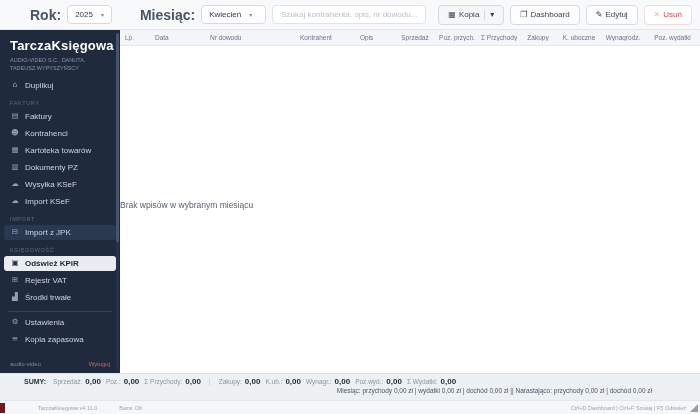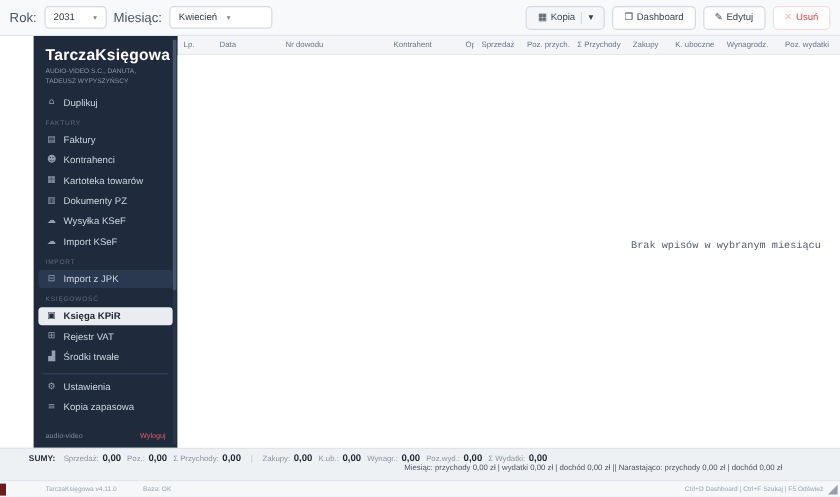--- a/index.html
+++ b/index.html
@@ -4,42 +4,42 @@
 <style>
   * { margin:0; padding:0; box-sizing:border-box; }
   html,body { background:#cfd4da; }
   body { font-family:"Liberation Sans", sans-serif; }
   .app { position:relative; width:700px; height:414px; background:#fff; overflow:hidden;
          display:flex; flex-direction:column; font-family:"Liberation Sans", sans-serif; }
 
   
   .topbar { height:30px; flex:0 0 30px; background:#f8f9fb; border-bottom:1px solid #e3e7ec;
             display:flex; align-items:center; gap:6px; padding:0 8px; }
-  .tb-label { font-size:11px; color:#4a5563; font-weight:normal; }
+  .tb-label { font-size:14px; color:#4a5563; font-weight:bold;margin-left:22px; }
   .sel { display:flex; align-items:center; gap:8px; background:#fff; border:1px solid #d5dae1;
          border-radius:4px; height:19px; padding:0 7px; font-size:8px; color:#2f3844; cursor:default; }
   .sel .caret { font-size:6px; color:#7d8794; }
   .sel.year { width:52px; justify-content:space-between; }
   .sel.month { width:86px; justify-content:flex-start; }
   .search { width:212px; height:19px; border:1px solid #dfe4ea; border-radius:4px; background:#fff;
             font-size:8px; padding:0 8px; color:#333; font-family:"Liberation Sans", sans-serif; }
   .search::placeholder { color:#b9c0ca; }
   .tb-spacer { flex:1; }
   .btn { height:20px; border-radius:4px; font-size:8px; display:flex; align-items:center; gap:3px;
          padding:0 9px; white-space:nowrap; cursor:default; }
   .btn .bicon { font-family:"DejaVu Sans", sans-serif; font-size:8px; line-height:1; }
   .btn.light { background:#fdfdfe; border:1px solid #d5dae1; color:#3a4450; }
   .btn.kasa  { background:#f4f6f9; border:1px solid #d5dae1; color:#3a4450; }
   .btn.kasa .divider { width:1px; height:10px; background:#d5dae1; margin:0 2px; }
   .btn.primary { background:#2563eb; border:1px solid #2563eb; color:#fff; font-weight:bold; }
   .btn.danger { background:#fff; border:1px solid #f0dede; color:#d64545; }
   .btn.danger .bicon { color:#e8b9b9; }
 
   
-  .middle { flex:1; display:flex; min-height:0;padding-left:28px; }
+  .middle { flex:1; display:flex; min-height:0; }
 
   
   .sidebar { width:120px; flex:0 0 120px; background:#1f2a3c; color:#c7d0dd;
              display:flex; flex-direction:column; position:relative; padding-top:6px; }
   .sb-title { font-size:13px; font-weight:bold; color:#ffffff; padding:2px 10px 0; letter-spacing:0.2px; }
   .sb-sub { font-size:5.5px; color:#8a96a8; padding:3px 10px 4px; line-height:1.5; text-transform:uppercase; }
   .sb-section { font-size:5.5px; color:#5f6c82; letter-spacing:0.6px; padding:6px 10px 2px; }
   .sb-item { display:flex; align-items:center; gap:5px; padding:3px 6px; margin:1px 4px;
              border-radius:3px; font-size:8px; color:#ccd4e0; cursor:default; }
   .sb-item .ic { width:10px; text-align:center; font-size:7.5px; color:#94a1b4;
@@ -58,22 +58,22 @@
   
   .main { flex:1; display:flex; flex-direction:column; background:#fff; min-width:0; }
   .thead { display:flex; height:16px; flex:0 0 16px; align-items:center; background:#f3f5f8;
            border-bottom:1px solid #e6eaef; font-size:6.5px; color:#69758a; }
   .th { padding:0 5px; white-space:nowrap; overflow:hidden; }
   .th.num { text-align:center; padding:0 2px; }
   .c0{width:30px;} .c1{width:55px;} .c2{width:90px;} .c3{width:60px;}
   .c4{flex:1;} .c5{width:40px;} .c6{width:44px;} .c7{width:40px;}
   .c8{width:38px;} .c9{width:44px;} .c10{width:44px;} .c11{width:55px;}
   .tbody { flex:1; position:relative; background:#fff; }
-  .empty-msg { position:absolute; top:47%; left:0; right:16px; text-align:right;
-               font-size:8.5px; color:#565f6c;font-family:Liberation Mono, monospace; }
+  .empty-msg { position:absolute; top:47%; left:0; right:16px; text-align:left;
+               font-size:8.5px; color:#565f6c; }
 
   
   .summary { flex:0 0 27px; background:#eef1f4; border-top:1px solid #dde2e8; padding:3px 8px 0 24px; }
   .sum-line1 { display:flex; align-items:baseline; gap:5px; white-space:nowrap; }
   .sum-title { font-weight:bold; font-size:7px; color:#2a3240; margin-right:2px; }
   .sum-pair { display:flex; align-items:baseline; gap:3px; }
   .sum-label { font-size:6.5px; color:#8a94a4; }
   .sum-value { font-size:8px; font-weight:bold; color:#1f2631; }
   .sum-sep { color:#c3cad4; font-size:7px; margin:0 3px; }
   .sum-line2 { text-align:right; padding-right:40px; font-size:6.5px; color:#4a5462; margin-top:1px; }
@@ -88,28 +88,29 @@
                  border-left:8px solid transparent; border-bottom:8px solid #7d8896; opacity:0.8; }
 </style>
 </head>
 <body>
 
 <div class="app">
 
   <div class="topbar">
     <span class="tb-label">Rok:</span>
     <div class="sel year">
-      <span>2031</span>
+      <span>2025</span>
       <span class="caret">▾</span>
     </div>
     <span class="tb-label">Miesiąc:</span>
     <div class="sel month">
       <span>Kwiecień</span>
       <span class="caret">▾</span>
     </div>
+    <input class="search" type="text" placeholder="Szukaj kontrahenta, opis, nr dowodu..." style="">
     <div class="tb-spacer"></div>
     <div class="btn kasa">
       <span class="bicon">▦</span>
       <span>Kopia</span>
       <span class="divider"></span>
       <span class="caret">▾</span>
     </div>
     <button class="btn light">
       <span class="bicon">❐</span>
       <span>Dashboard</span>
@@ -166,21 +167,21 @@
 
       <div class="sb-item subtle">
         <span class="ic">⊟</span>
         <span>Import z JPK</span>
       </div>
 
       <div class="sb-section">KSIĘGOWOŚĆ</div>
 
       <div class="sb-item active">
         <span class="ic">▣</span>
-        <span>Księga KPiR</span>
+        <span>Odśwież KPiR</span>
       </div>
       <div class="sb-item">
         <span class="ic">⊞</span>
         <span>Rejestr VAT</span>
       </div>
       <div class="sb-item">
         <span class="ic">▟</span>
         <span>Środki trwałe</span>
       </div>
 

